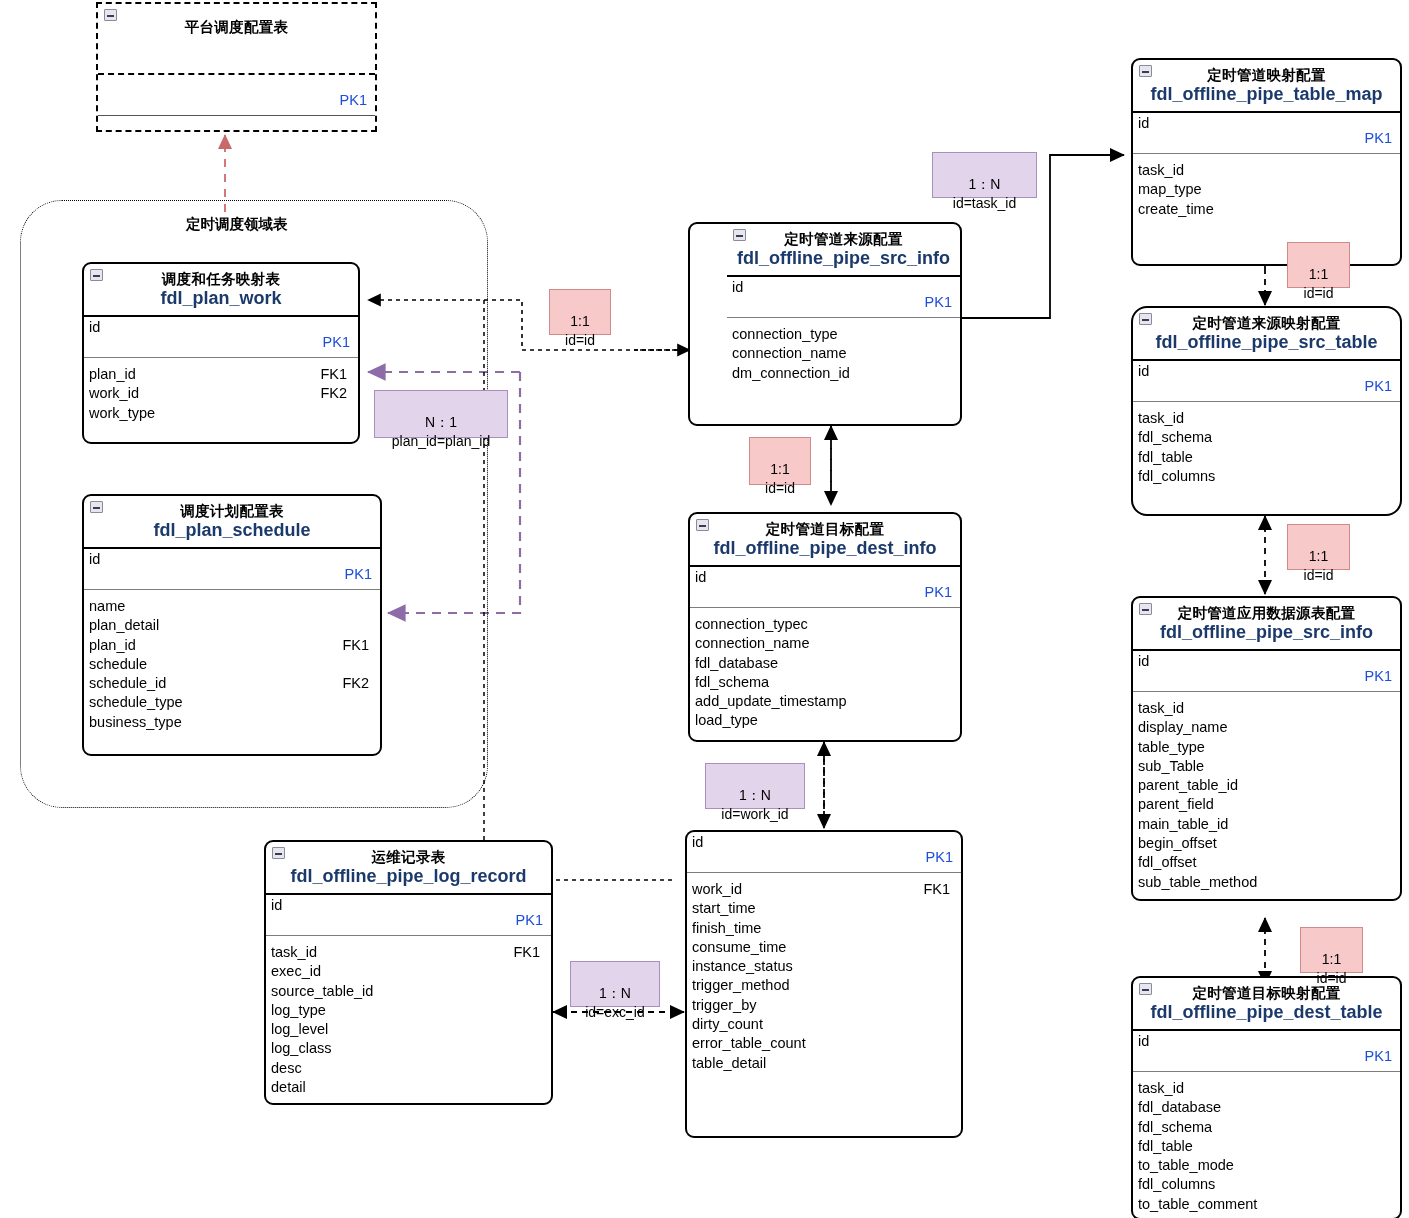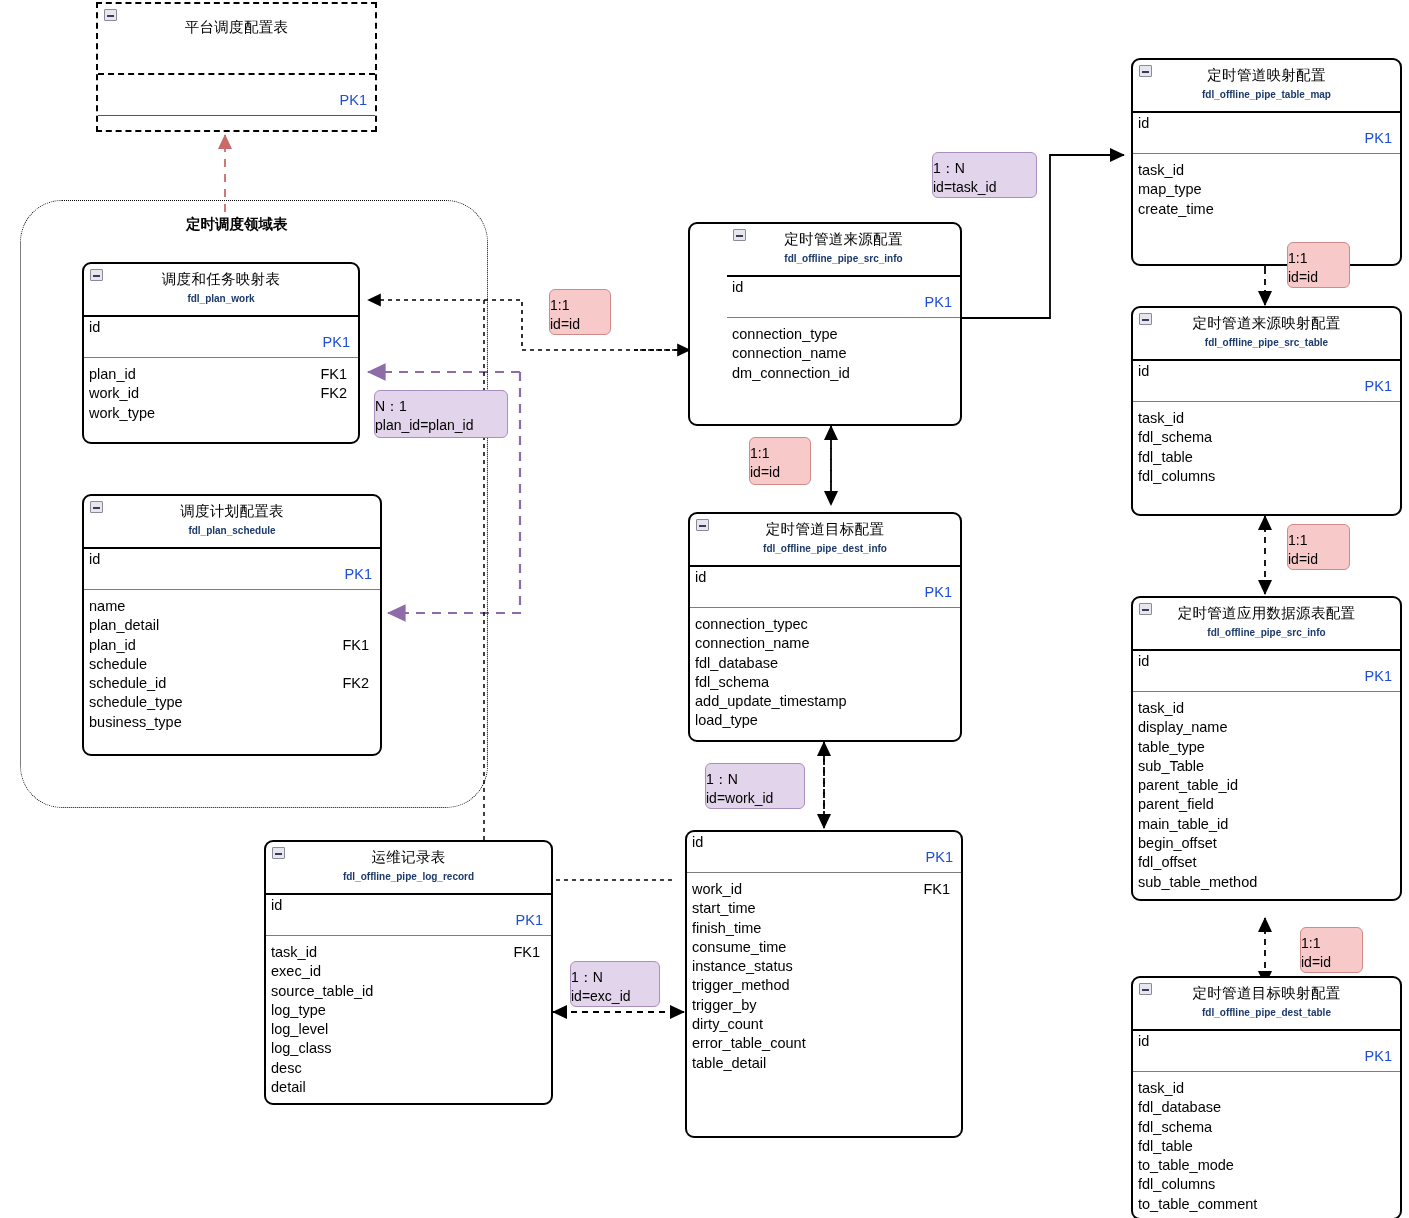--- a/index.html
+++ b/index.html
@@ -56,27 +56,27 @@
   .minus-icon::after{
     content:"";
     position:absolute;
     left:2px; right:2px;
     top:5px;
     height:2px;
     background:#3b3b55;
   }
   .ent-cn{
     font-size:14.5px;
-    font-weight:normal;
+    font-weight:bold;
     color:#000;
     line-height:19px;
     letter-spacing:.3px;
   }
   .ent-en{
-    font-size:10px;
+    font-size:18px;
     font-weight:bold;
     color:#1b3a6b;
     line-height:19px;
   }
   .ent-pk{
     position:relative;
     height:40px;
     border-bottom:1.5px solid #7d7d7d;
   }
   .entity.dashed .ent-pk{
@@ -120,26 +120,25 @@
     font-size:14.5px;
     font-weight:bold;
     color:#000;
     white-space:nowrap;
   }
 
   
   .rel{
     position:absolute;
     box-sizing:border-box;
-    text-align:left;
+    text-align:center;
     font-size:14px;
     line-height:19px;
     color:#000;
-    padding-top:6px;
-    border-radius:6px;
+    padding-top:22px;
   }
   .rel.pink{
     background:#f7c9c9;
     border:1.5px solid #d08a8a;
   }
   .rel.purple{
     background:#e2d4ea;
     border:1.5px solid #a98fbb;
   }
   .rel .l1{display:block;}
@@ -404,21 +403,21 @@
       <span class="pk-left">id</span>
       <span class="pk-right">PK1</span>
     </div>
     <div class="ent-body">
       <div class="fieldrow"><span>task_id</span></div>
       <div class="fieldrow"><span>map_type</span></div>
       <div class="fieldrow"><span>create_time</span></div>
     </div>
   </div>
 
-  <div class="entity" style="left:1131px; top:306px; width:271px; height:210px;">
+  <div class="entity" style="left:1131px; top:306px; width:271px; height:210px;border-radius:16px;">
     <div class="ent-head">
       <span class="minus-icon"></span>
       <div class="ent-cn">定时管道来源映射配置</div>
       <div class="ent-en">fdl_offline_pipe_src_table</div>
     </div>
     <div class="ent-pk">
       <span class="pk-left">id</span>
       <span class="pk-right">PK1</span>
     </div>
     <div class="ent-body">

